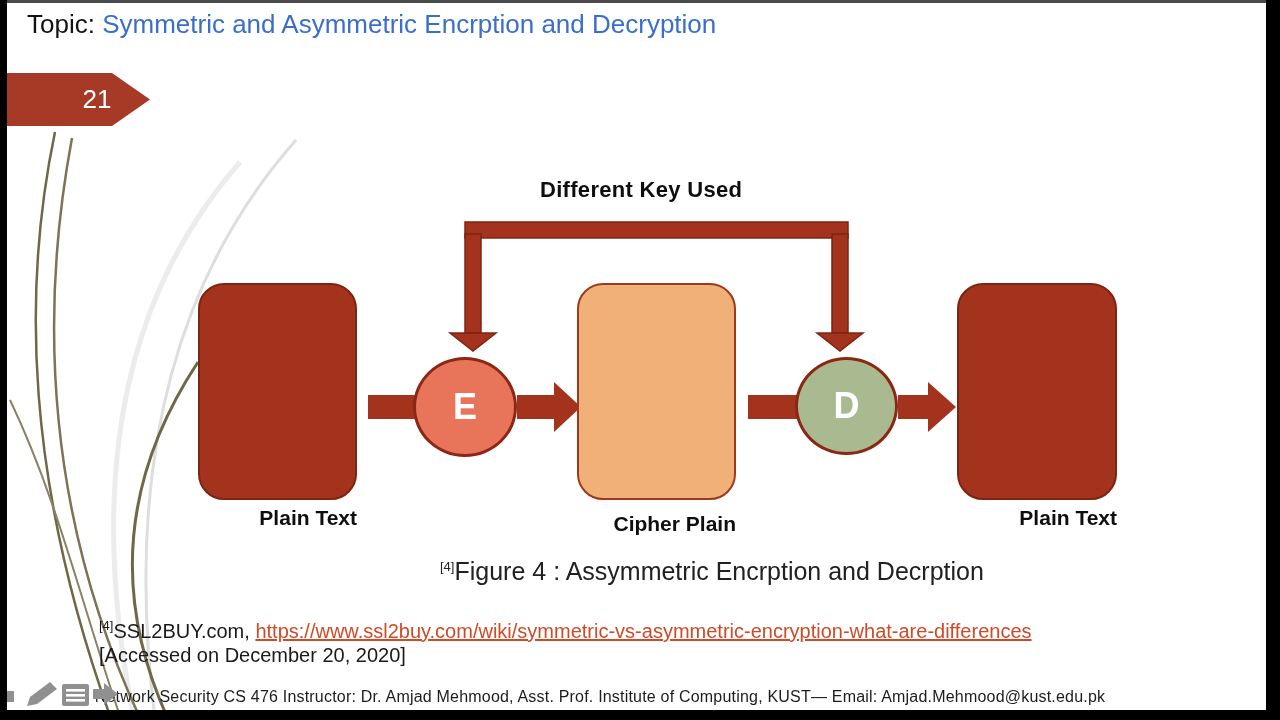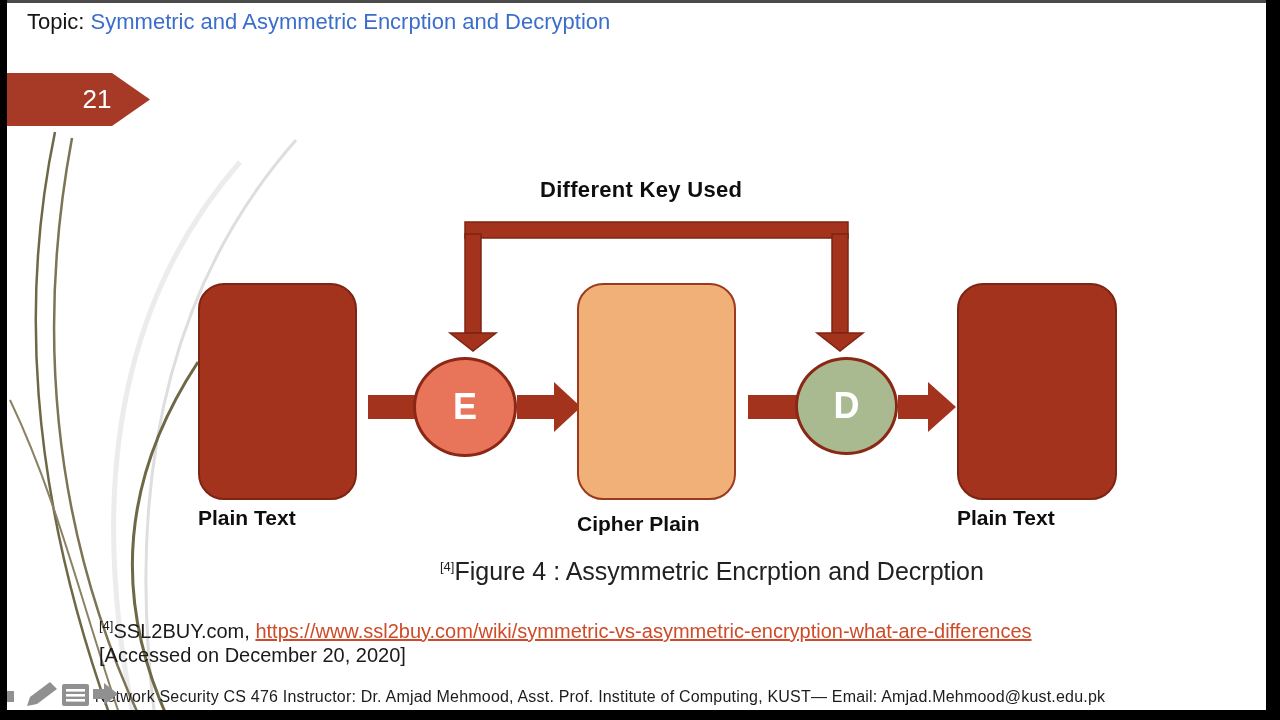--- a/index.html
+++ b/index.html
@@ -9,21 +9,21 @@
     -webkit-font-smoothing:antialiased;
   }
   
   .edge{position:absolute;z-index:10;background:#000;}
   .edge-top{left:0;top:0;width:1280px;height:3px;background:#4a4a4a;}
   .edge-left{left:0;top:0;width:7px;height:720px;}
   .edge-right{left:1266px;top:0;width:14px;height:720px;}
   .edge-bottom{left:0;top:710px;width:1280px;height:10px;}
 
   
-  .topic{position:absolute;left:27px;top:9px;z-index:3;font-size:22px;color:#131313;}
+  .topic{position:absolute;left:27px;top:9px;z-index:3;font-size:26px;color:#131313;}
   .topic .t-title{color:var(--topic-blue,#3B6ECC);}
 
   
   .badge{position:absolute;left:7px;top:73px;z-index:3;width:143px;height:53px;}
   .badge svg{position:absolute;left:0;top:0;display:block;}
   .badge .num{
     position:absolute;left:40px;top:0;width:100px;height:53px;
     display:flex;align-items:center;justify-content:center;
     color:#fff;font-size:26px;
   }
@@ -57,21 +57,21 @@
 
   .circle{
     position:absolute;border-radius:50%;box-sizing:border-box;z-index:3;
     display:flex;align-items:center;justify-content:center;
     color:#fff;font-size:36px;font-weight:bold;border:3px solid #8B2815;
   }
   .c-e{left:413px;top:357px;width:104px;height:100px;background:var(--encrypt-fill,#E8745A);}
   .c-d{left:795px;top:357px;width:103px;height:98px;background:var(--decrypt-fill,#A9BA90);}
 
   .nlabel{
-    position:absolute;z-index:3;text-align:left;font-size:21px;font-weight:bold;color:#0e0e0e;
+    position:absolute;z-index:3;text-align:right;font-size:21px;font-weight:bold;color:#0e0e0e;
     white-space:nowrap;
   }
   .l-pl{left:198px;top:506px;width:159px;}
   .l-ci{left:577px;top:512px;width:159px;}
   .l-pr{left:957px;top:506px;width:160px;}
 
   
   .caption{position:absolute;left:416px;top:557px;z-index:3;font-size:25px;color:#212121;white-space:nowrap;margin-left:24px;}
   .caption sup,.fnote sup{font-size:13px;vertical-align:super;line-height:0;}
   .fnote{position:absolute;left:99px;top:619px;z-index:3;font-size:20px;color:#1a1a1a;line-height:24px;white-space:nowrap;}

